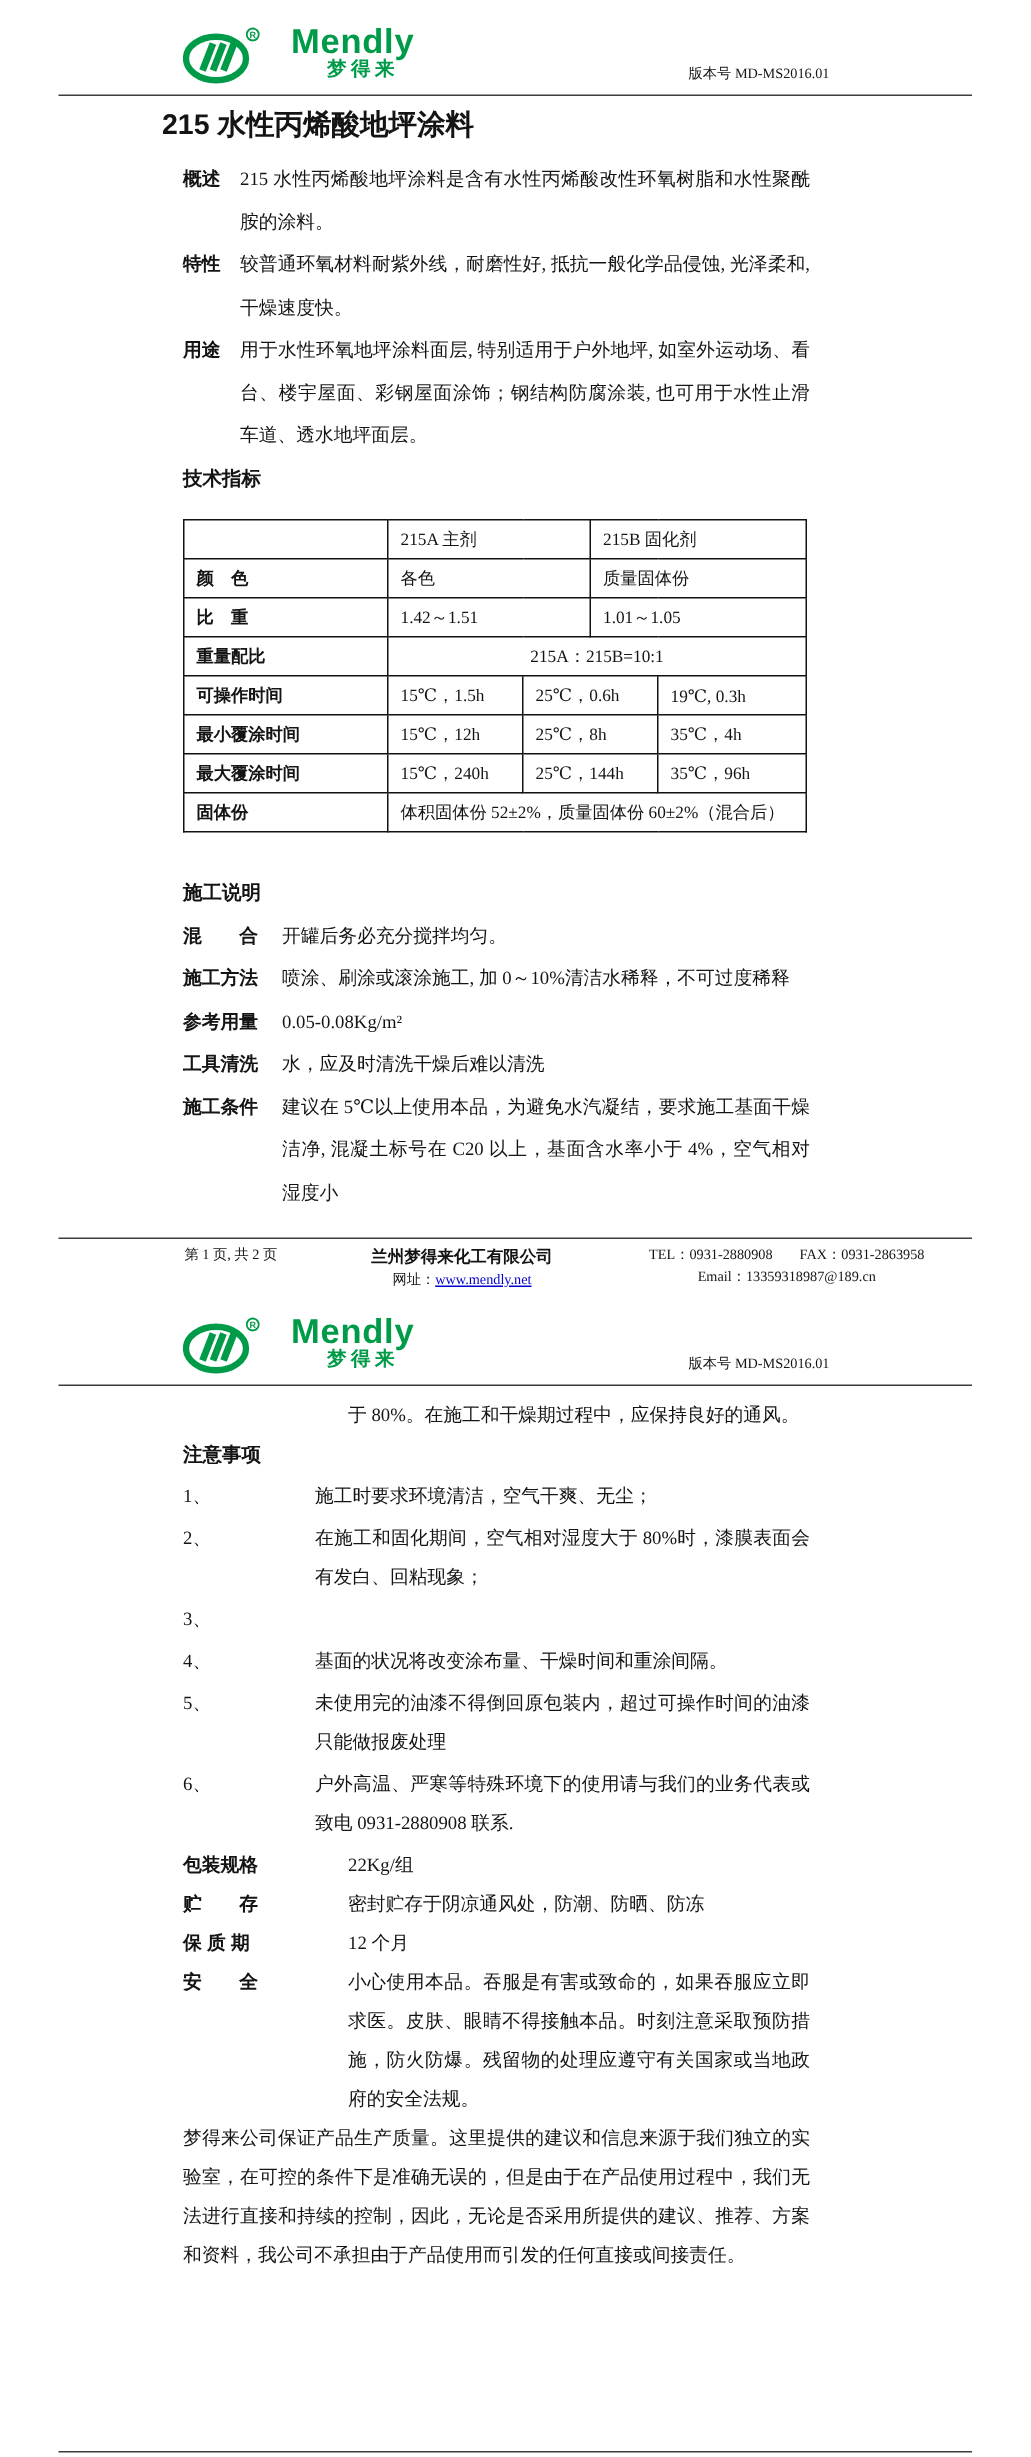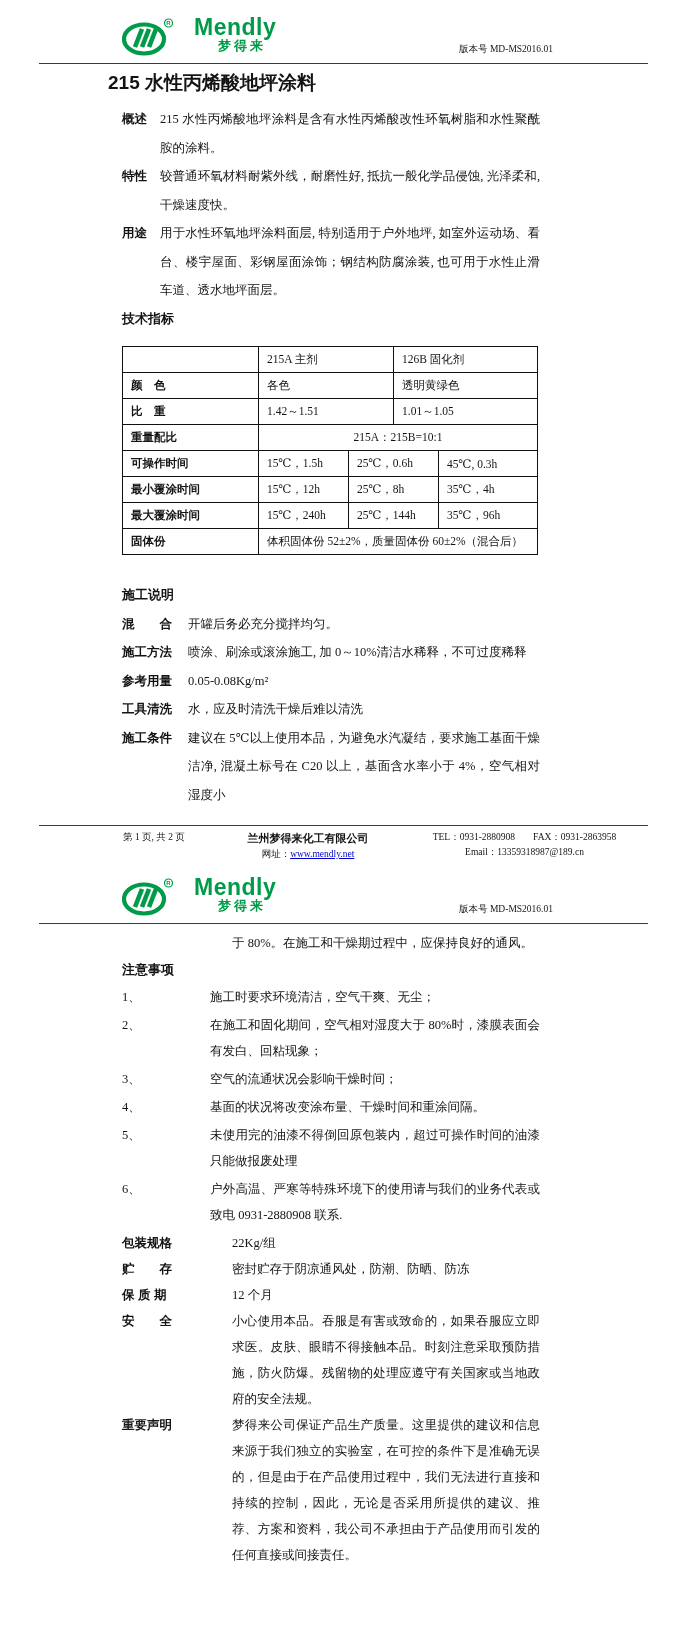--- a/index.html
+++ b/index.html
@@ -93,41 +93,41 @@
           <col style="width:136px">
           <col style="width:90px">
           <col style="width:45px">
           <col style="width:45px">
           <col style="width:99px">
         </colgroup>
       <tbody>
         <tr>
           <td class="tl"></td>
           <td colspan="2">215A 主剂</td>
-          <td colspan="2">126B 固化剂</td>
+          <td colspan="2">215B 固化剂</td>
         </tr>
         <tr>
           <td class="tl">颜　色</td>
           <td colspan="2">各色</td>
-          <td colspan="2">透明黄绿色</td>
+          <td colspan="2">质量固体份</td>
         </tr>
         <tr>
           <td class="tl">比　重</td>
           <td colspan="2">1.42～1.51</td>
           <td colspan="2">1.01～1.05</td>
         </tr>
         <tr>
           <td class="tl">重量配比</td>
           <td colspan="4" class="ctr">215A：215B=10:1</td>
         </tr>
         <tr>
           <td class="tl">可操作时间</td>
           <td>15℃，1.5h</td>
           <td colspan="2">25℃，0.6h</td>
-          <td>45℃, 0.3h</td>
+          <td>19℃, 0.3h</td>
         </tr>
         <tr>
           <td class="tl">最小覆涂时间</td>
           <td>15℃，12h</td>
           <td colspan="2">25℃，8h</td>
           <td>35℃，4h</td>
         </tr>
         <tr>
           <td class="tl">最大覆涂时间</td>
           <td>15℃，240h</td>
@@ -214,21 +214,20 @@
     <div class="note">
       <span class="num">1、</span>
       <span class="ntxt">施工时要求环境清洁，空气干爽、无尘；</span>
     </div>
     <div class="note">
       <span class="num">2、</span>
       <span class="ntxt">在施工和固化期间，空气相对湿度大于 80%时，漆膜表面会有发白、回粘现象；</span>
     </div>
     <div class="note">
       <span class="num">3、</span>
-      <span class="ntxt">空气的流通状况会影响干燥时间；</span>
     </div>
     <div class="note">
       <span class="num">4、</span>
       <span class="ntxt">基面的状况将改变涂布量、干燥时间和重涂间隔。</span>
     </div>
     <div class="note">
       <span class="num">5、</span>
       <span class="ntxt">未使用完的油漆不得倒回原包装内，超过可操作时间的油漆只能做报废处理</span>
     </div>
     <div class="note">
@@ -246,21 +245,20 @@
     </div>
     <div class="row">
       <span class="lbl lbl2">保 质 期</span>
       <span class="txt">12 个月</span>
     </div>
     <div class="row">
       <span class="lbl lbl2">安　　全</span>
       <span class="txt">小心使用本品。吞服是有害或致命的，如果吞服应立即求医。皮肤、眼睛不得接触本品。时刻注意采取预防措施，防火防爆。残留物的处理应遵守有关国家或当地政府的安全法规。</span>
     </div>
     <div class="row">
-      <span class="lbl lbl2">重要声明</span>
       <span class="txt">梦得来公司保证产品生产质量。这里提供的建议和信息来源于我们独立的实验室，在可控的条件下是准确无误的，但是由于在产品使用过程中，我们无法进行直接和持续的控制，因此，无论是否采用所提供的建议、推荐、方案和资料，我公司不承担由于产品使用而引发的任何直接或间接责任。</span>
     </div>
 
     <div class="footer" style="margin-top:118px">
       
       
       
     </div>
 
   </section>

